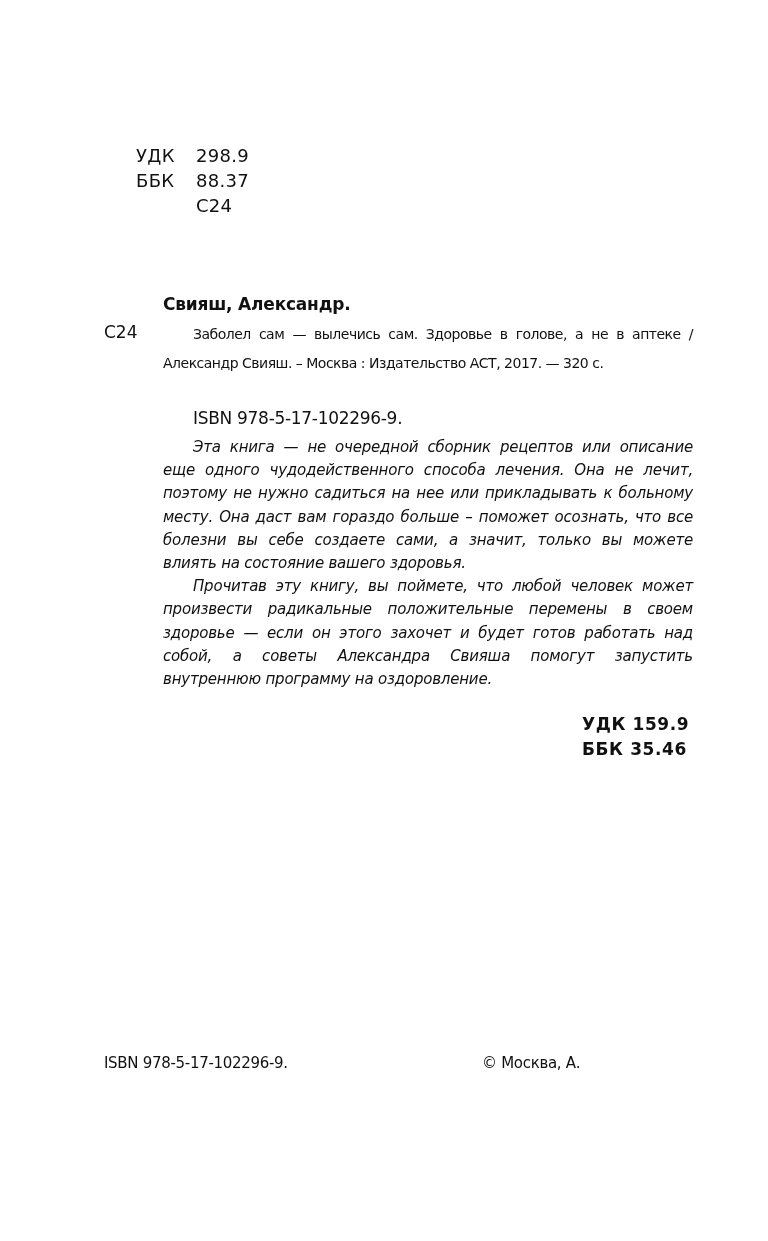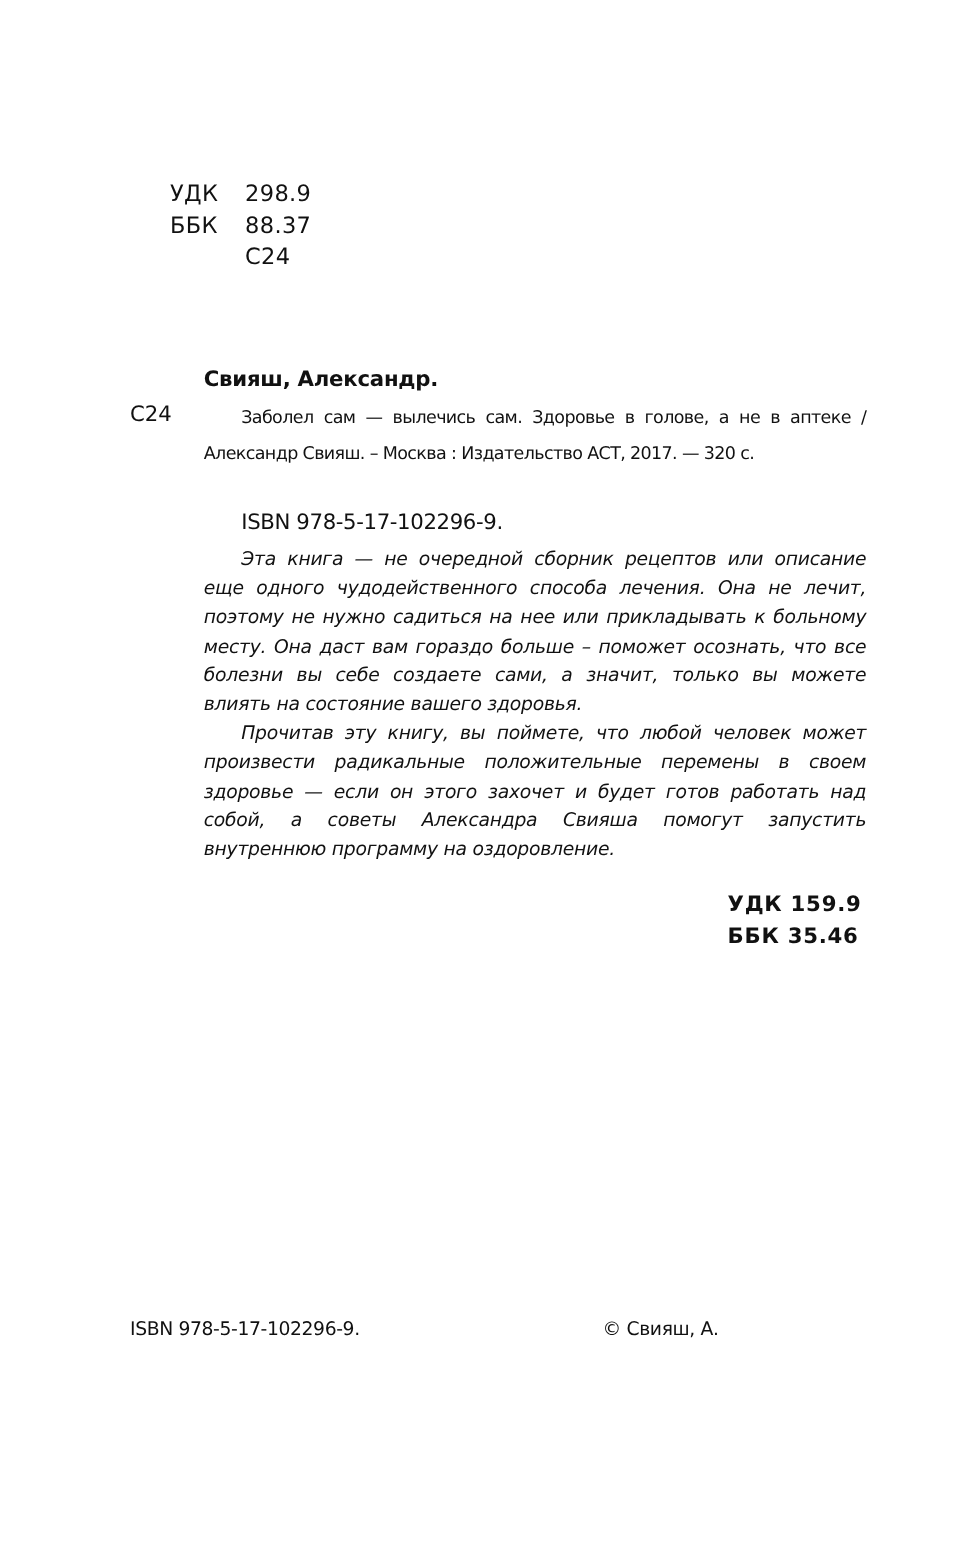--- a/index.html
+++ b/index.html
@@ -126,14 +126,14 @@
 </div>
 
 <div class="abs classif-right">
   <div>УДК 159.9</div>
   <div>ББК 35.46</div>
 </div>
 
 <div class="abs isbn-bottom">ISBN 978-5-17-102296-9.</div>
 
 <div class="abs copyright">
-  <div>© Свияш, А.</div>
+  <div>© Москва, А.</div>
 </div>
 
 </body></html>

